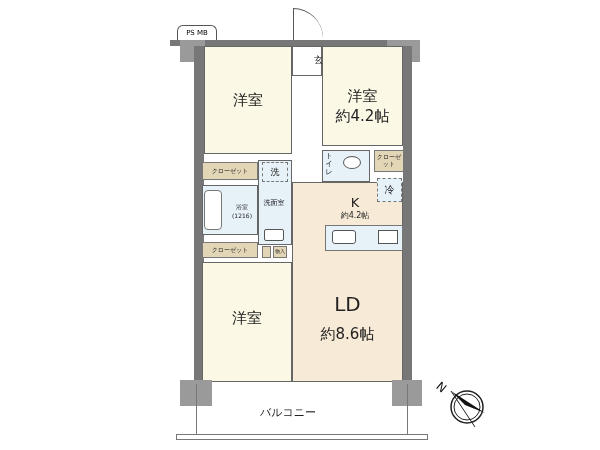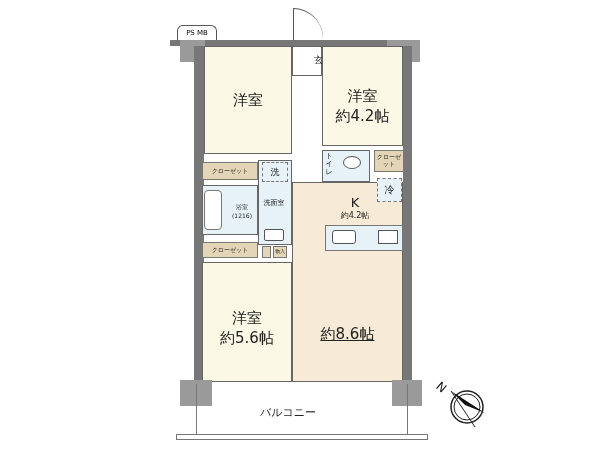--- a/index.html
+++ b/index.html
@@ -71,25 +71,25 @@
   <div class="lbl xs" style="left:374px;top:153px;width:30px;white-space:normal;line-height:7px;">クローゼット</div>
 
   <div class="abs room ld" style="left:292px;top:182px;width:111px;height:200px;"></div>
   <div class="abs wet" style="left:377px;top:178px;width:25px;height:24px;border:1px dashed #777;"></div>
   <div class="lbl sm" style="left:377px;top:183px;width:25px;font-size:10px;">冷</div>
   <div class="lbl" style="left:325px;top:195px;width:60px;font-size:13px;">K</div>
   <div class="lbl sm" style="left:325px;top:210px;width:60px;font-size:8px;">約4.2帖</div>
   <div class="abs wet" style="left:325px;top:225px;width:78px;height:26px;border:1px solid #777;"></div>
   <div class="abs" style="left:332px;top:230px;width:24px;height:14px;border:1px solid #555;background:#fff;border-radius:3px;"></div>
   <div class="abs" style="left:378px;top:230px;width:20px;height:14px;border:1px solid #555;background:#fff;"></div>
-  <div class="lbl big" style="left:292px;top:316px;width:111px;text-decoration:underline;">約8.6帖</div>
+  <div class="lbl" style="left:292px;top:292px;width:111px;font-size:20px;">LD</div>
+  <div class="lbl big" style="left:292px;top:316px;width:111px;">約8.6帖</div>
 
   <div class="abs room yo" style="left:202px;top:262px;width:90px;height:120px;"></div>
   <div class="lbl big" style="left:202px;top:300px;width:90px;">洋室</div>
-  <div class="lbl big" style="left:202px;top:320px;width:90px;">約5.6帖</div>
 
   <div class="abs col" style="left:180px;top:380px;width:32px;height:26px;"></div>
   <div class="abs col" style="left:392px;top:380px;width:30px;height:26px;"></div>
   <div class="abs" style="left:196px;top:384px;width:212px;height:50px;border-left:1px solid #777;border-right:1px solid #777;"></div>
   <div class="lbl" style="left:196px;top:405px;width:184px;font-size:11px;">バルコニー</div>
   <div class="abs" style="left:176px;top:434px;width:252px;height:6px;border:1px solid #777;"></div>
 
   <svg class="abs" style="left:425px;top:365px;" width="70" height="70" viewBox="0 0 70 70">
     <circle cx="42" cy="42" r="16" fill="none" stroke="#222" stroke-width="1.5"></circle>
     <circle cx="42" cy="42" r="13" fill="none" stroke="#222" stroke-width="1"></circle>

